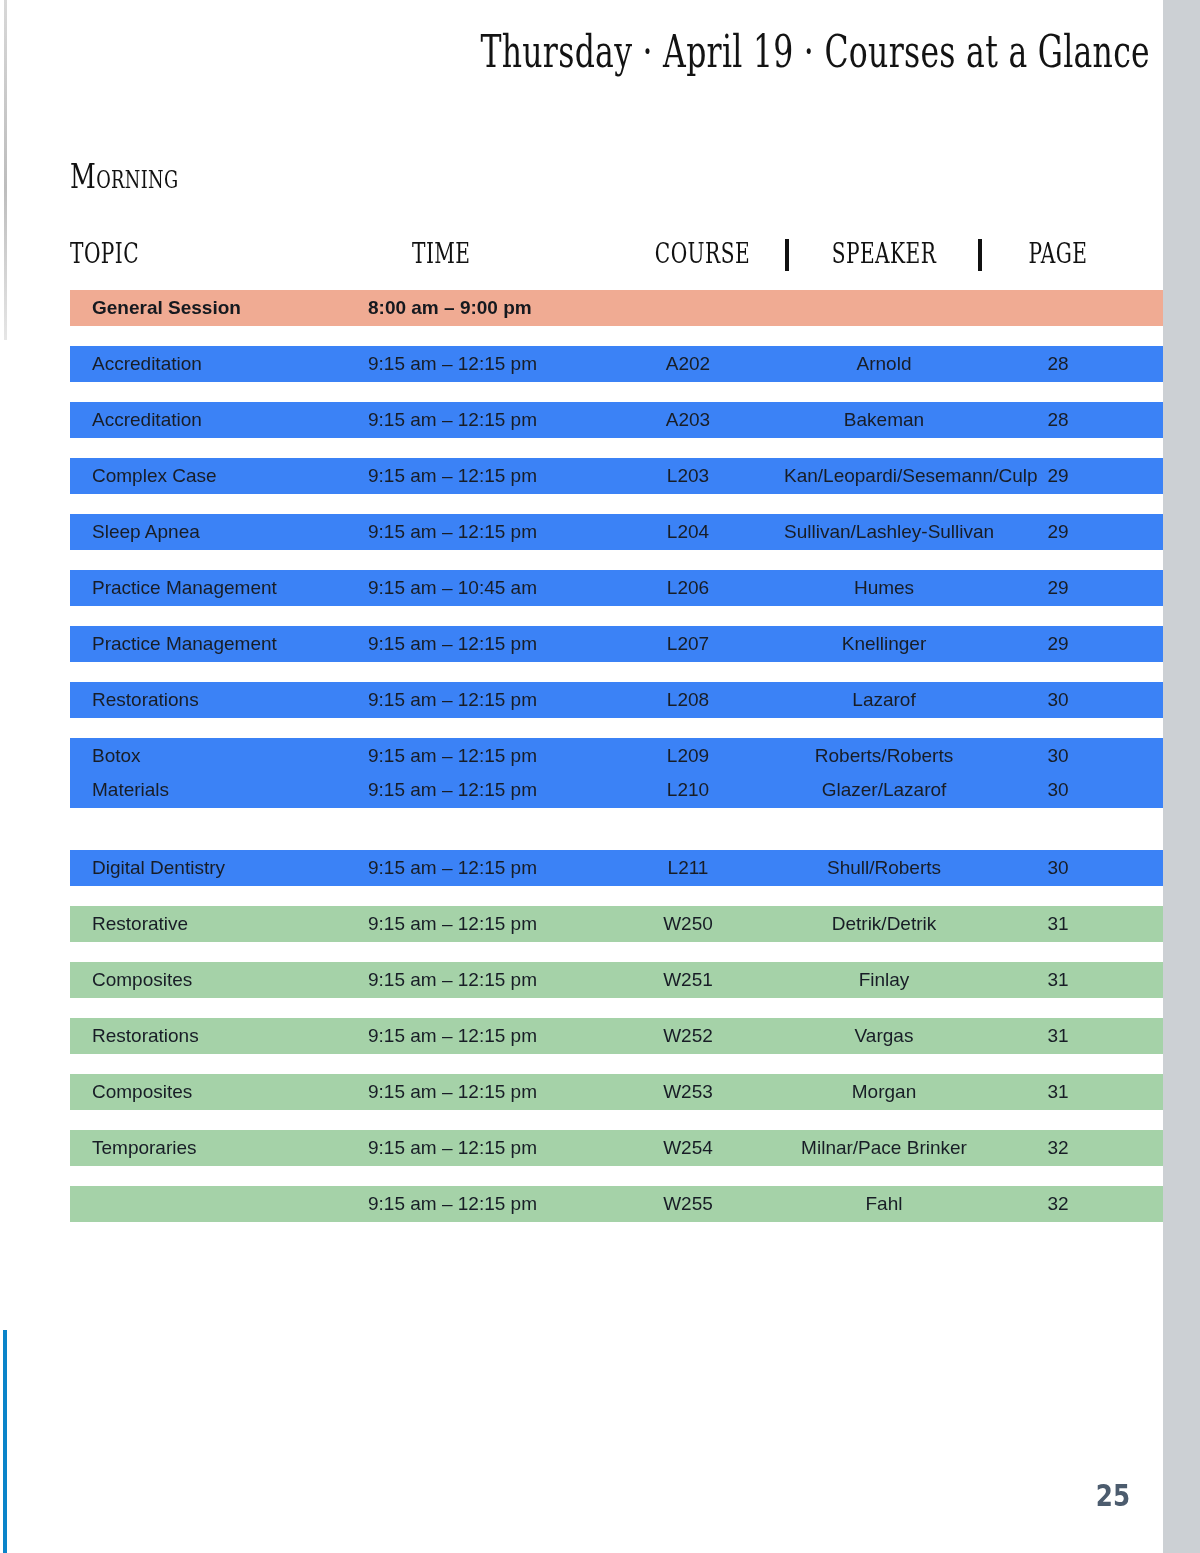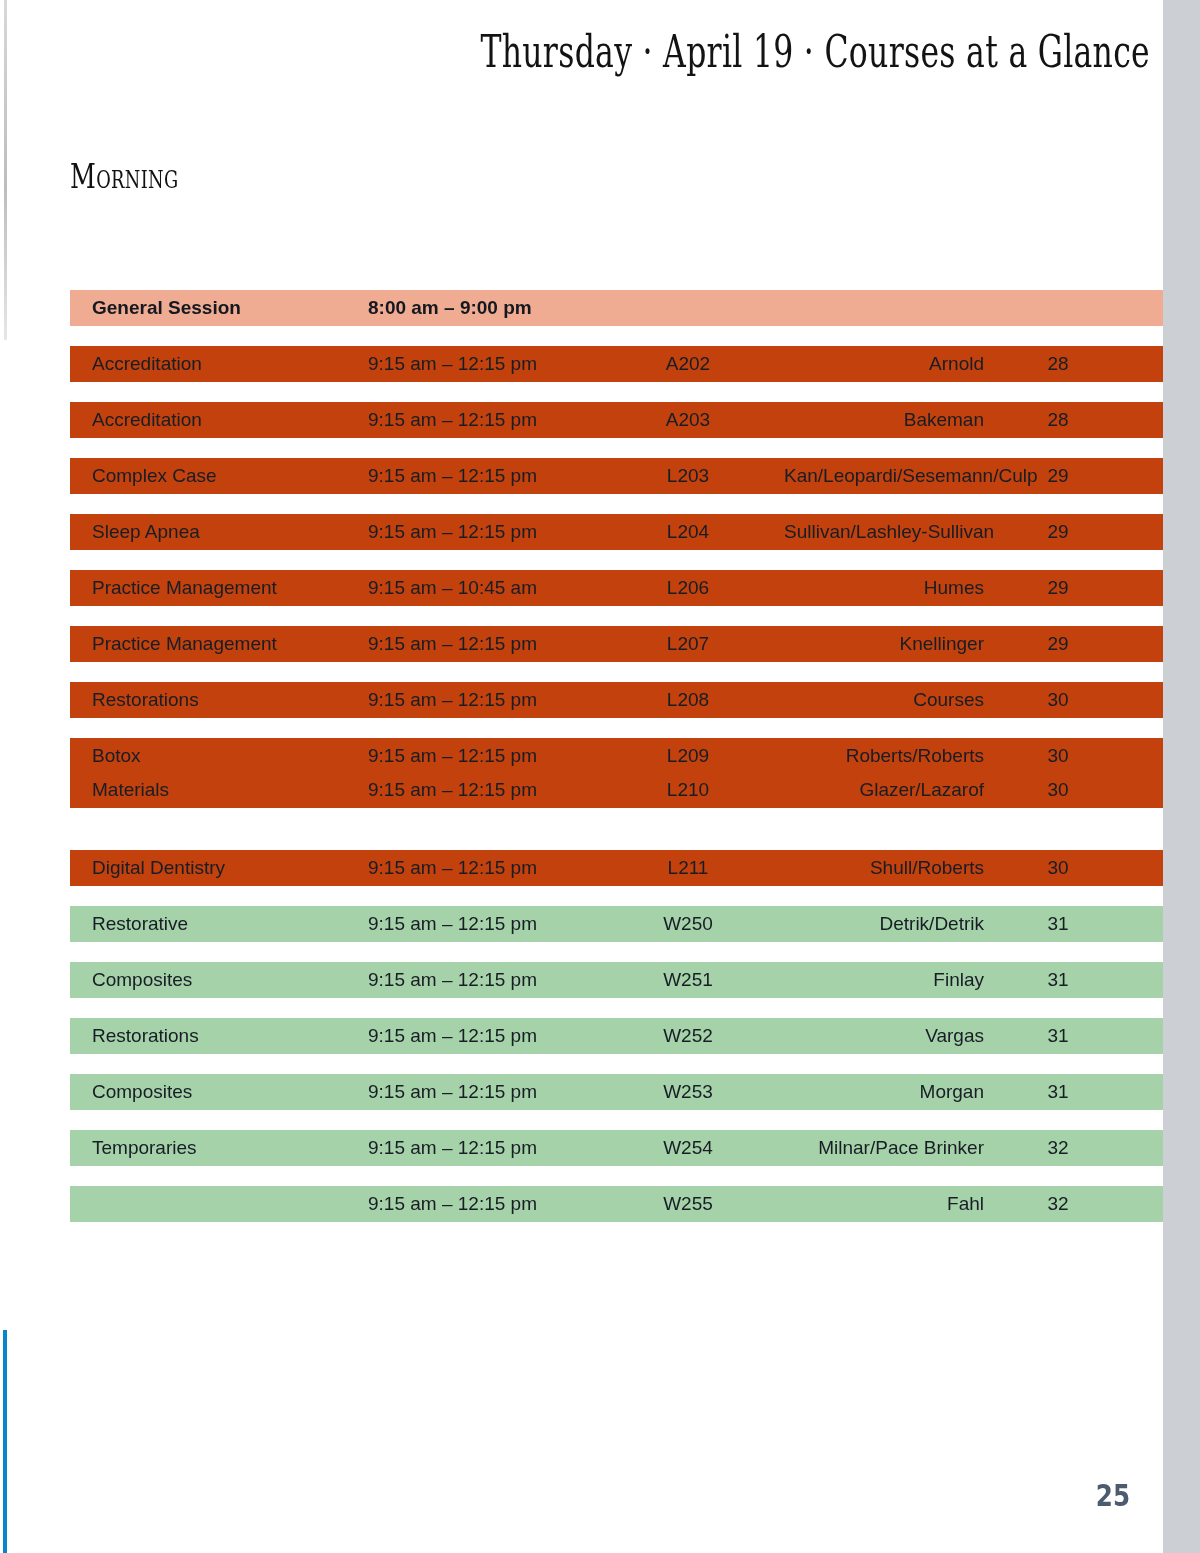--- a/index.html
+++ b/index.html
@@ -122,39 +122,39 @@
   }
   .row {
     position: absolute;
     left: 70px;
     height: 36px;
     font-size: 19px;
     line-height: 36px;
     color: #181d26;
     white-space: nowrap;
   }
-  .row.blue   { background: #c2410c; width: 1093px; }
+  .row.blue   { background: #3b82f6; width: 1093px; }
   .row.green  { background: #a5d2a8; width: 1093px; }
   .row.orange { background: #f0ab93; width: 1130px; color:#15191f; font-weight: bold; }
 
   
   .row.blue::after {
     content: "";
     position: absolute;
     left: 1093px; top: 0;
     width: 37px;
     height: 36px;
     background: #9fb0cb;
   }
 
   .cell { position: absolute; top: 0; }
   .c-topic   { left: 22px;  text-align: left; }
   .c-time    { left: 298px; text-align: left; }
   .c-course  { left: 558px; width: 120px; text-align: center; }
-  .c-speaker { left: 714px; width: 200px; text-align: right; }
+  .c-speaker { left: 714px; width: 200px; text-align: center; }
   .c-page    { left: 928px; width: 120px; text-align: center; }
 
   .row.orange .c-topic { left: 22px; }
   .row.orange .c-time  { left: 298px; }
 
   
   #page-number {
     position: absolute;
     left: 1040px; top: 1478px;
     width: 90px;
@@ -172,20 +172,29 @@
 
 <div id="page">
 
   <div id="left-edge-gray"></div>
   <div id="left-edge-blue"></div>
 
   <div id="title">Thursday · April 19 · Courses at a Glance</div>
 
   <div id="section-label">Morning</div>
 
+  <div id="col-headers">
+    <div class="ch" id="ch-topic">TOPIC</div>
+    <div class="ch" id="ch-time">TIME</div>
+    <div class="ch" id="ch-course">COURSE</div>
+    <div class="ch-div" id="ch-div-1"></div>
+    <div class="ch" id="ch-speaker">SPEAKER</div>
+    <div class="ch-div" id="ch-div-2"></div>
+    <div class="ch" id="ch-page">PAGE</div>
+  </div>
 
   <div id="rows">
       <div class="row orange" style="top: 290px;">
         <div class="cell c-topic">General Session</div>
         <div class="cell c-time">8:00 am – 9:00 pm</div>
         <div class="cell c-course"></div>
         <div class="cell c-speaker"></div>
         <div class="cell c-page"></div>
       </div>
       <div class="row blue" style="top: 346px;">
@@ -227,21 +236,21 @@
         <div class="cell c-topic">Practice Management</div>
         <div class="cell c-time">9:15 am – 12:15 pm</div>
         <div class="cell c-course">L207</div>
         <div class="cell c-speaker">Knellinger</div>
         <div class="cell c-page">29</div>
       </div>
       <div class="row blue" style="top: 682px;">
         <div class="cell c-topic">Restorations</div>
         <div class="cell c-time">9:15 am – 12:15 pm</div>
         <div class="cell c-course">L208</div>
-        <div class="cell c-speaker">Courses</div>
+        <div class="cell c-speaker">Lazarof</div>
         <div class="cell c-page">30</div>
       </div>
       <div class="row blue" style="top: 738px;">
         <div class="cell c-topic">Botox</div>
         <div class="cell c-time">9:15 am – 12:15 pm</div>
         <div class="cell c-course">L209</div>
         <div class="cell c-speaker">Roberts/Roberts</div>
         <div class="cell c-page">30</div>
       </div>
       <div class="row blue" style="top: 772px;">

